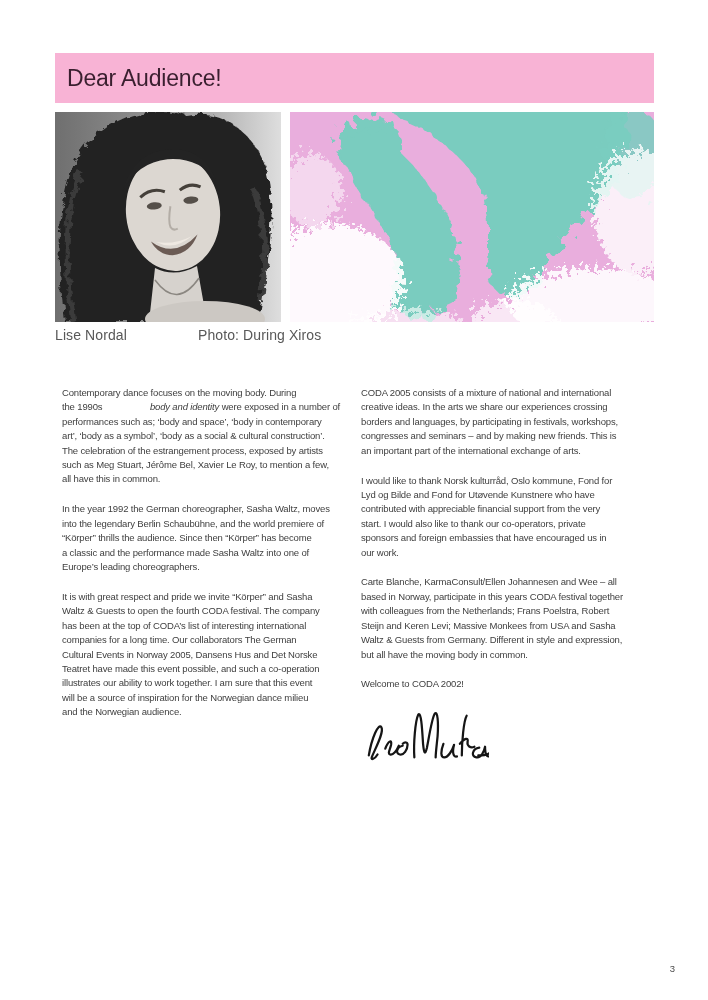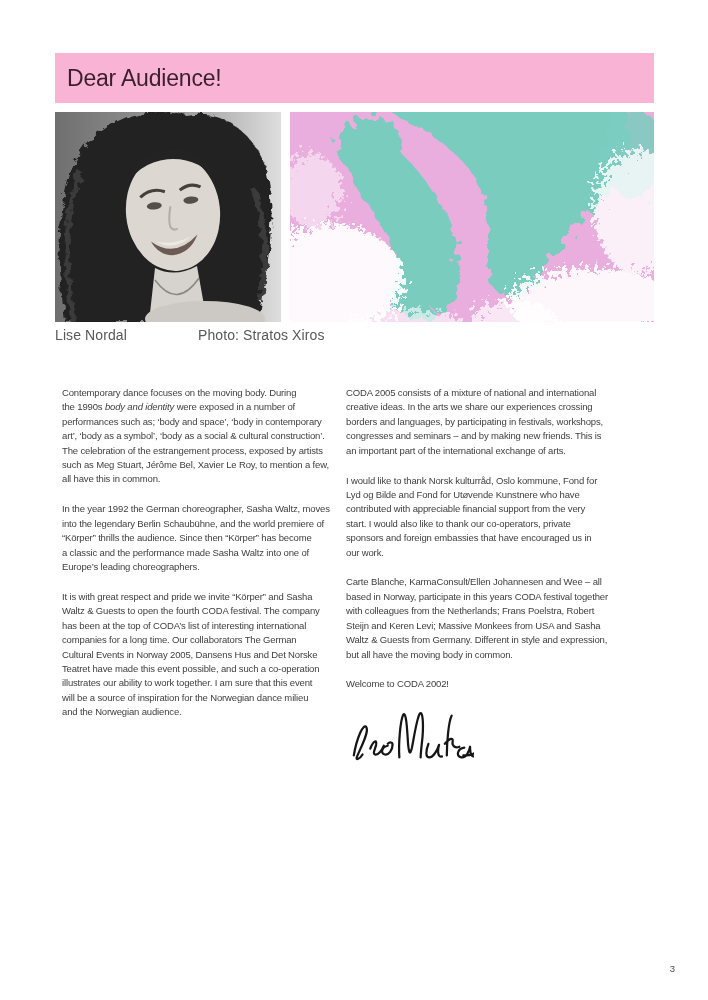--- a/index.html
+++ b/index.html
@@ -24,23 +24,23 @@
   .caption {
     position:absolute; top:327px; font-size:14px; color:#585858; letter-spacing:0.1px;
   }
   .caption.name { left:55px; }
   .caption.credit { left:198px; }
   .col {
     position:absolute; top:386px; font-size:9.5px; line-height:14.4px;
     color:#404040; letter-spacing:-0.15px;
   }
   .col.left { left:62px; width:305px; }
-  .col.right { left:346px; width:300px; }
+  .col.right { left:361px; width:300px; }
   .col p { white-space:pre-line; margin:0 0 15.5px 0; }
-  .col p em { font-style:italic; }
+  .col p em { font-style:italic;margin-left:45px; }
   .signature { margin:9px 0 3px 0; }
   .byline { white-space:pre-line; }
   .pagenum {
     position:absolute; right:33px; top:963px; font-size:9.5px; color:#4a4a4a;
   }
 </style>
 </head>
 <body>
 
 <div class="page">
@@ -117,21 +117,21 @@
         <ellipse cx="22" cy="78" rx="30" ry="36" opacity="0.5"></ellipse>
         <ellipse cx="300" cy="192" rx="82" ry="36" opacity="0.9"></ellipse>
         <ellipse cx="348" cy="100" rx="44" ry="62" opacity="0.8"></ellipse>
         <ellipse cx="225" cy="207" rx="42" ry="18" opacity="0.7"></ellipse>
         <ellipse cx="120" cy="215" rx="60" ry="16" opacity="0.6"></ellipse>
       </g>
     </svg>
   </div>
 
   <span class="caption name">Lise Nordal</span>
-  <span class="caption credit">Photo: Stratos Xiros</span>
+  <span class="caption credit">Photo: During Xiros</span>
 
   <section class="col left">
     <p><span>Contemporary dance focuses on the moving body. During
 the 1990s </span><em>body and identity</em><span> were exposed in a number of
 performances such as; ‘body and space’, ‘body in contemporary
 art’, ‘body as a symbol’, ‘body as a social &amp; cultural construction’.
 The celebration of the estrangement process, exposed by artists
 such as Meg Stuart, Jérôme Bel, Xavier Le Roy, to mention a few,
 all have this in common.</span></p>
     <p>In the year 1992 the German choreographer, Sasha Waltz, moves

